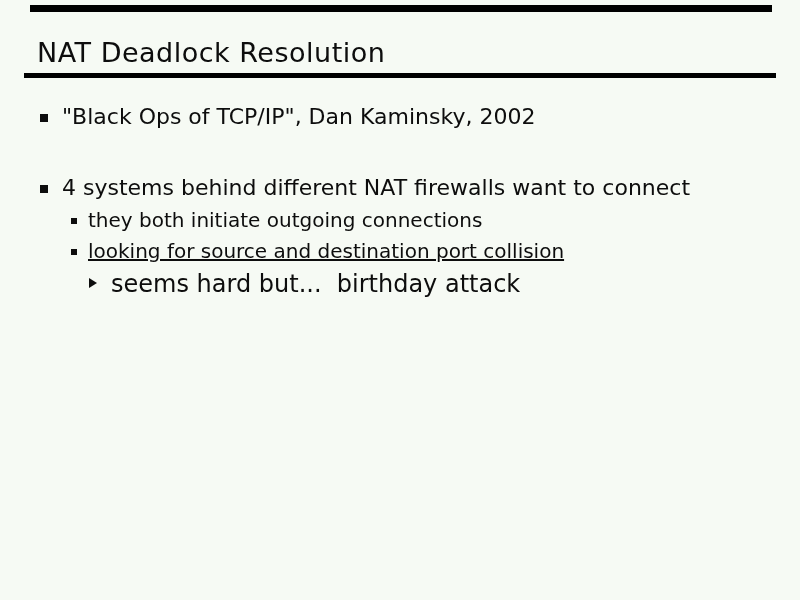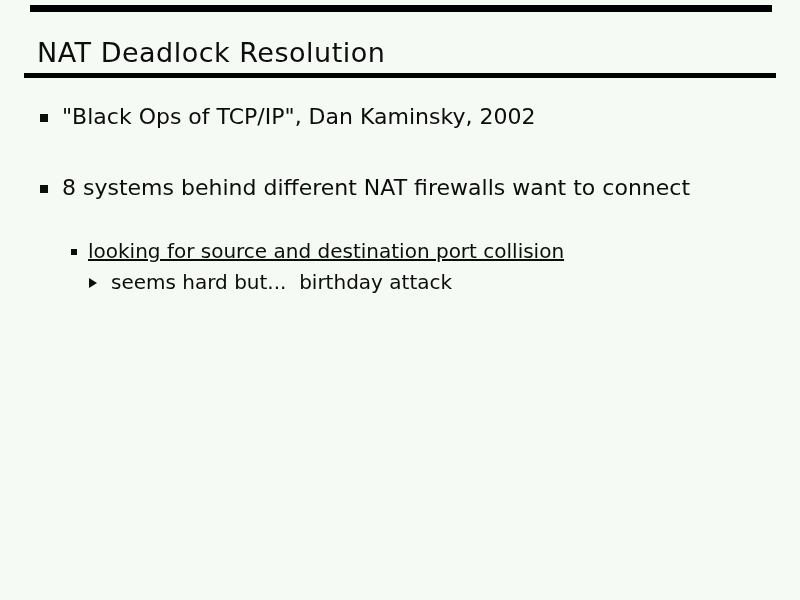--- a/index.html
+++ b/index.html
@@ -74,21 +74,21 @@
     height: 6px;
     background: #0d0d0d;
     margin-top: 8px;
     margin-right: 11px;
     flex: 0 0 auto;
   }
   .row-s1 { top: 210px; }
   .row-s2 { top: 241px; text-decoration: underline; }
   .lvl3 {
     left: 89px;
-    font-size: 20px;
+    font-size: 24px;
   }
   .lvl3 .marker-arrow {
     width: 0;
     height: 0;
     border-left: 8px solid #0d0d0d;
     border-top: 5px solid transparent;
     border-bottom: 5px solid transparent;
     margin-top: 6px;
     margin-right: 14px;
     flex: 0 0 auto;
@@ -106,23 +106,27 @@
 
   <div class="rule title-rule"></div>
 
   <div class="bullet-row lvl1 row-b1">
     <span class="marker"></span>
     <span class="bullet-text">"Black Ops of TCP/IP", Dan Kaminsky, 2002</span>
   </div>
 
   <div class="bullet-row lvl1 row-b2">
     <span class="marker"></span>
-    <span class="bullet-text">8 systems behind different NAT firewalls want to connect</span>
+    <span class="bullet-text">4 systems behind different NAT firewalls want to connect</span>
   </div>
 
+  <div class="bullet-row lvl2 row-s1">
+    <span class="marker"></span>
+    <span class="bullet-text">they both initiate outgoing connections</span>
+  </div>
 
   <div class="bullet-row lvl2 row-s2">
     <span class="marker"></span>
     <span class="bullet-text">looking for source and destination port collision</span>
   </div>
 
   <div class="bullet-row lvl3 row-t1">
     <span class="marker-arrow"></span>
     <span class="bullet-text">seems hard but...  birthday attack</span>
   </div>

